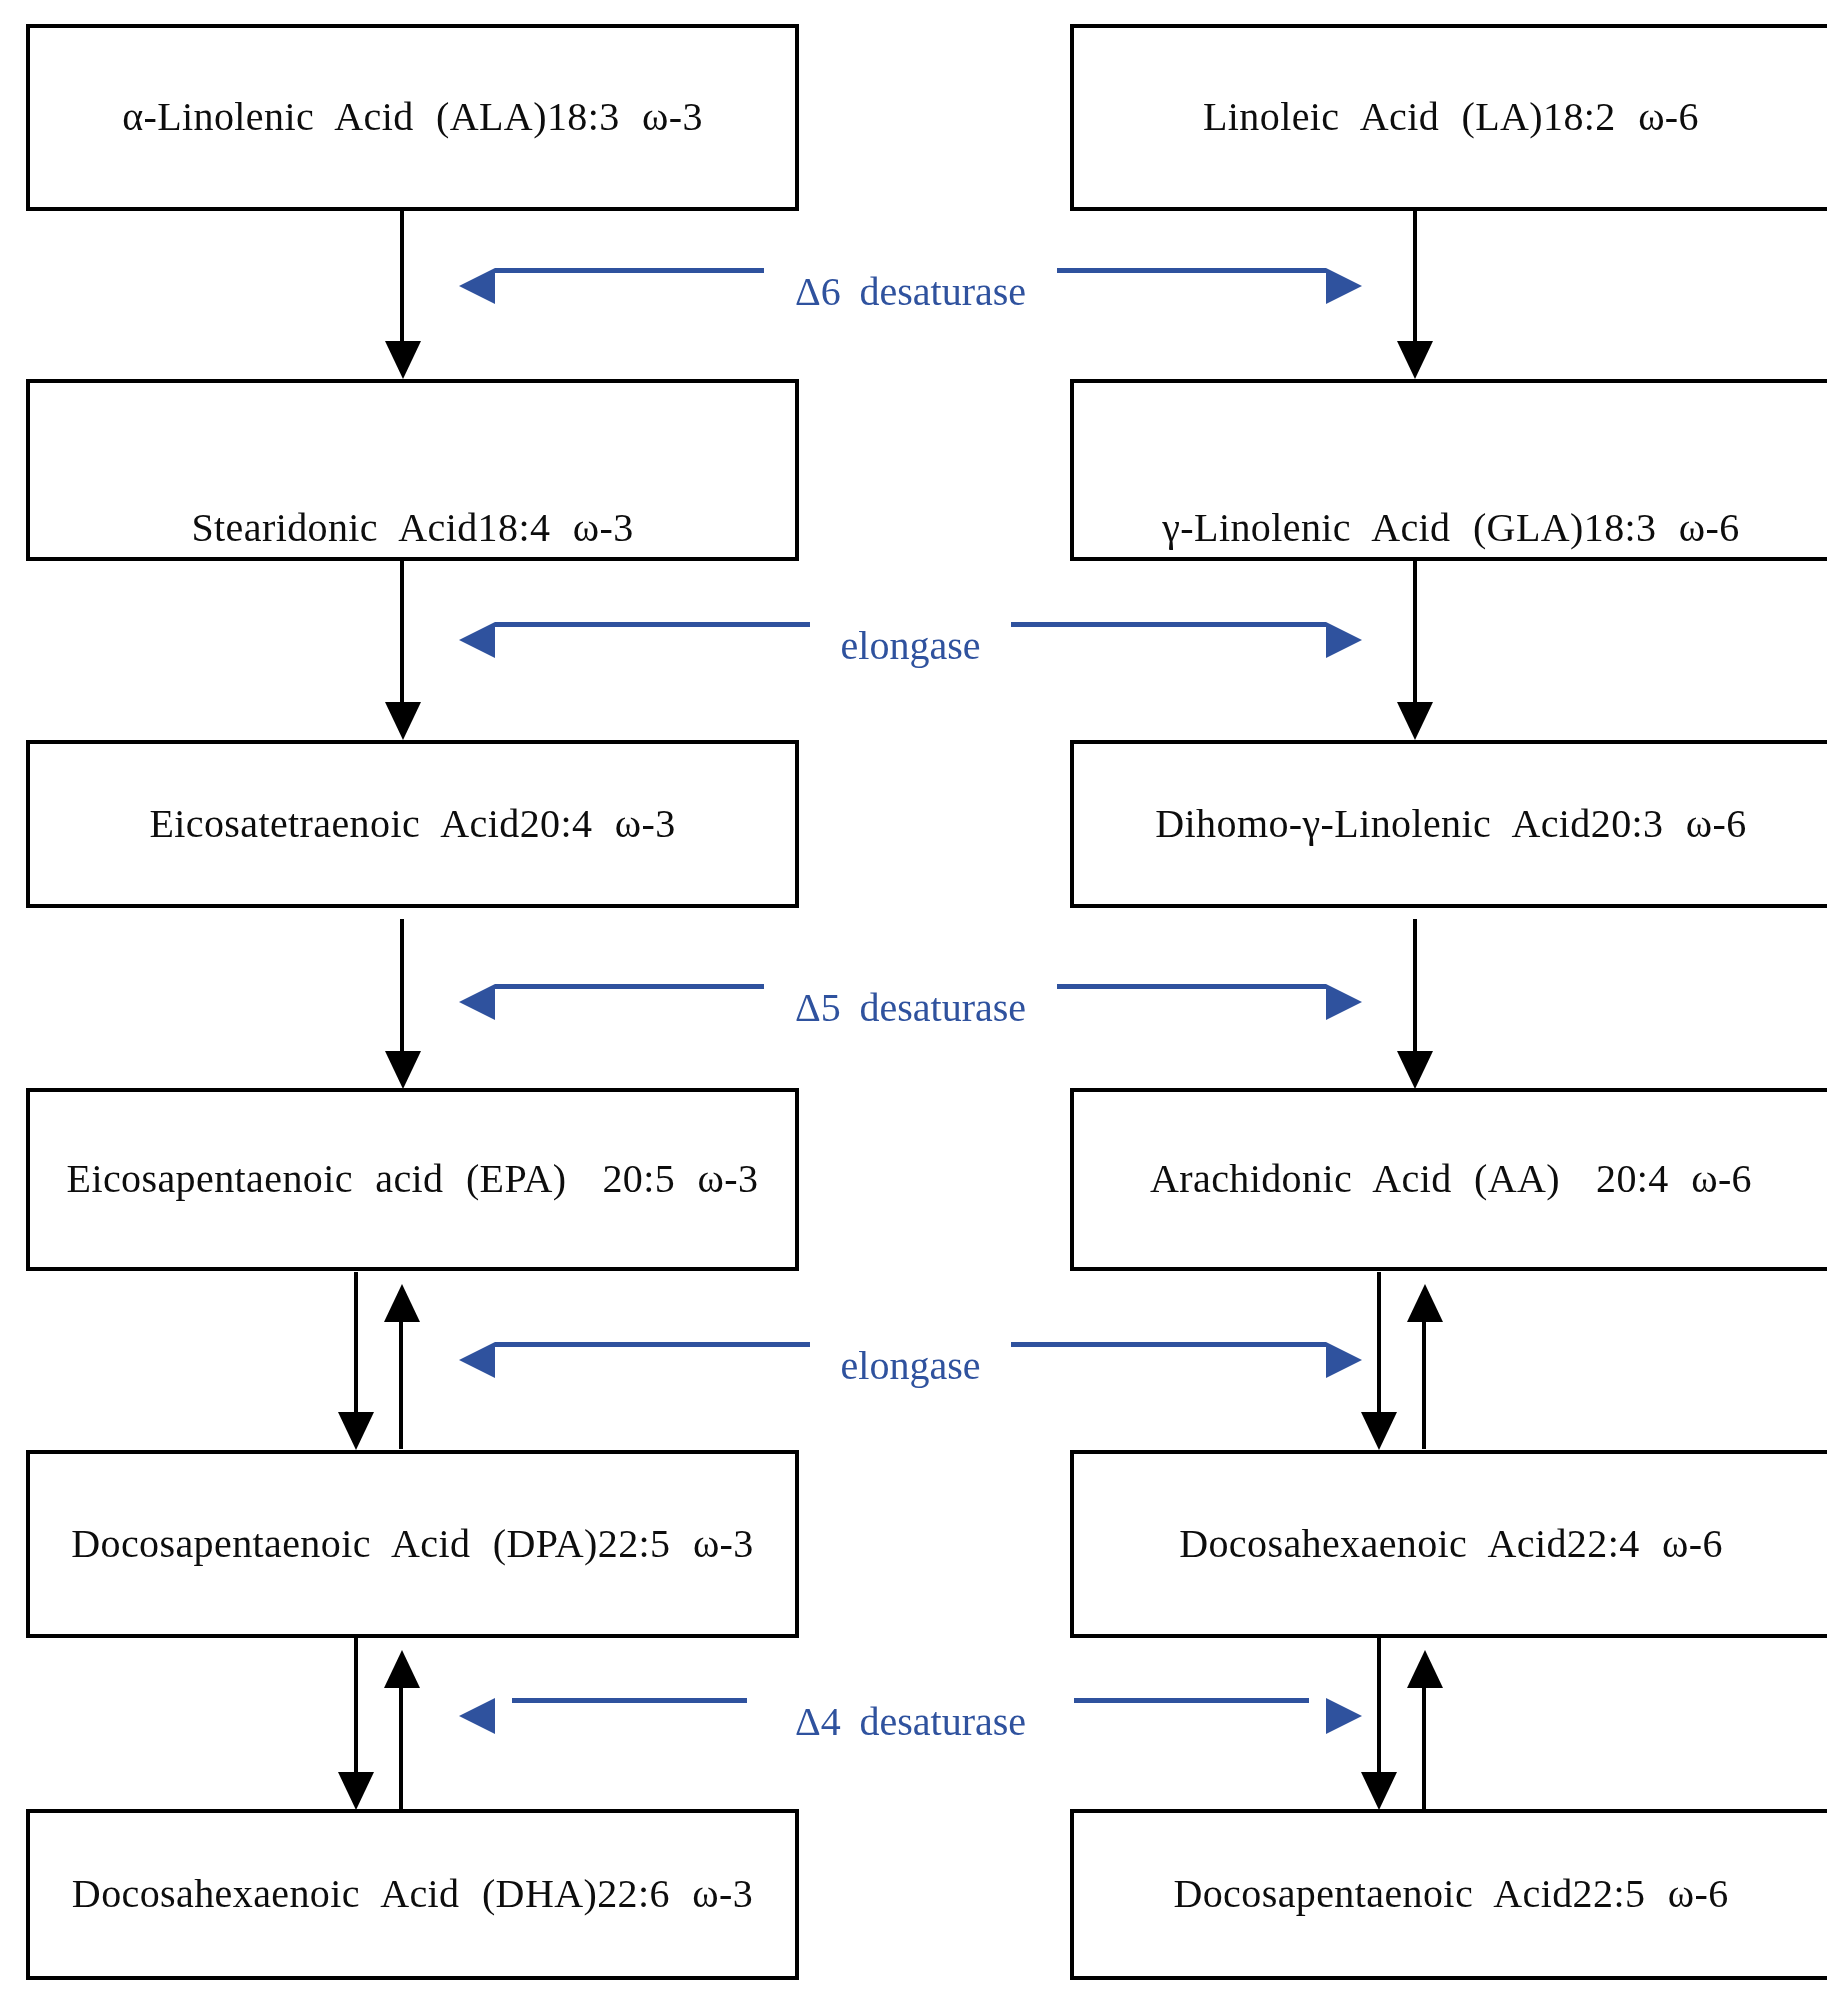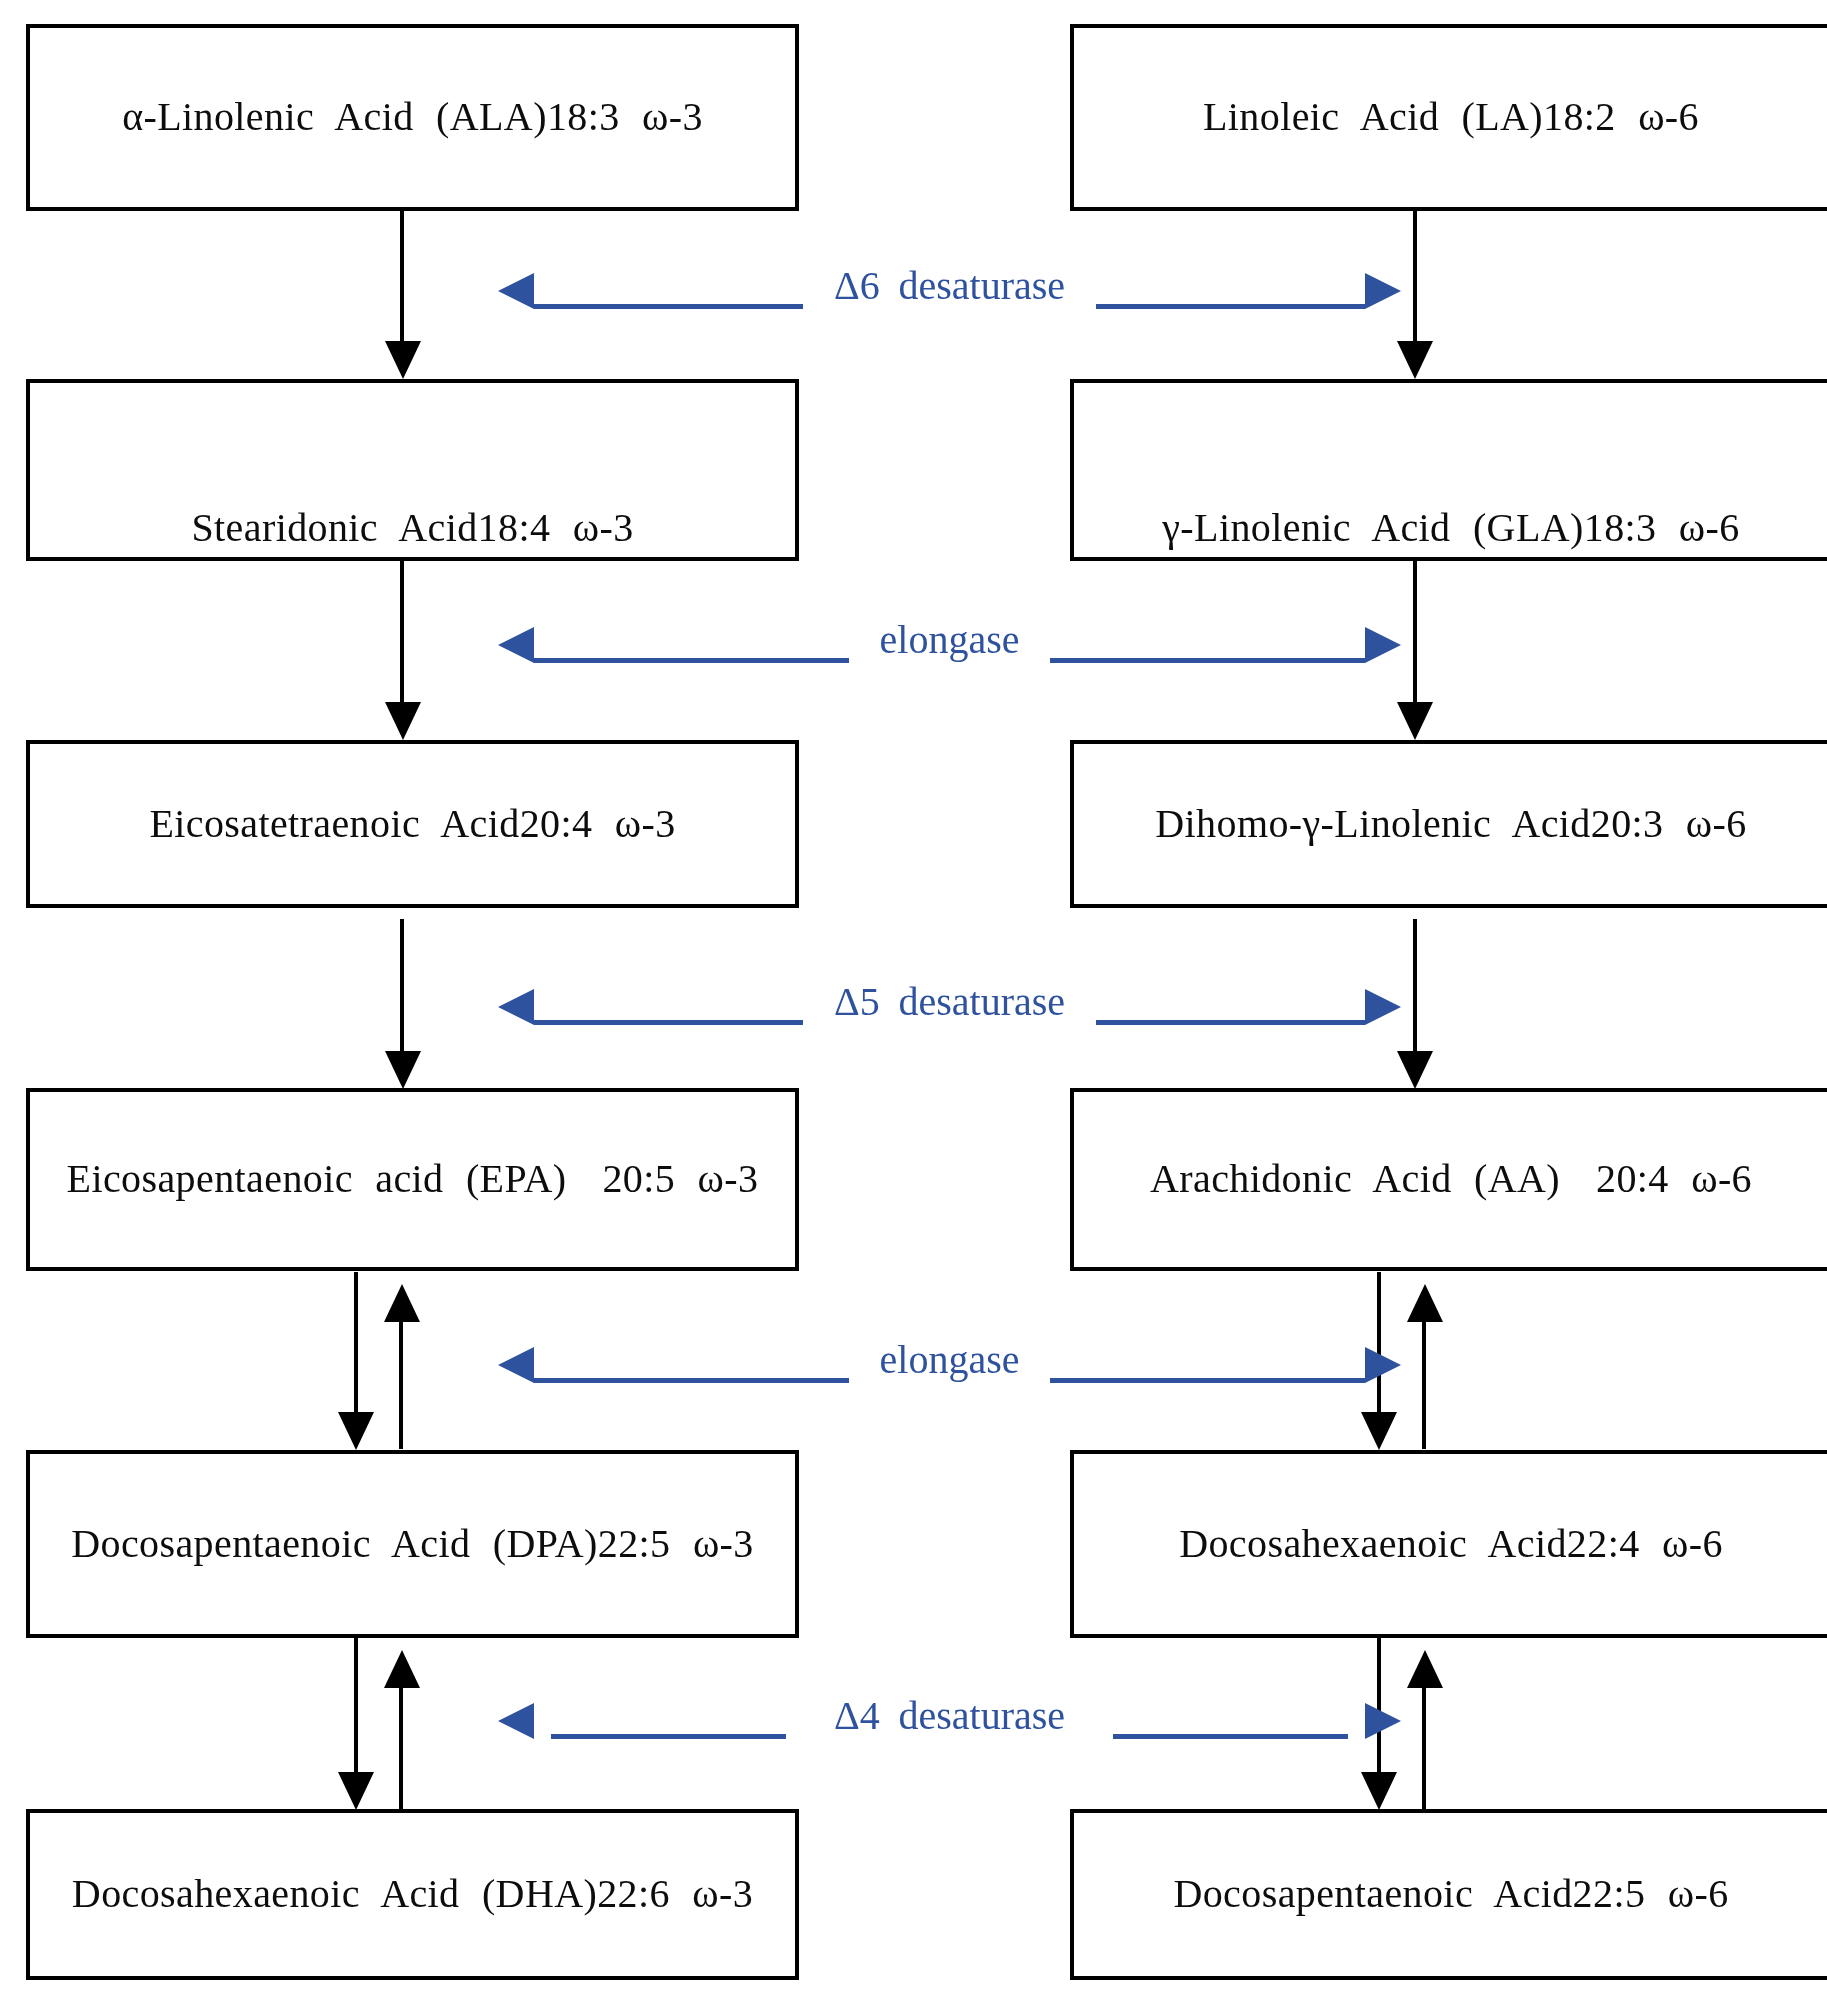--- a/index.html
+++ b/index.html
@@ -46,22 +46,22 @@
   }
   .vhead-up{
     position:absolute;width:0;height:0;
     border-left:18px solid transparent;
     border-right:18px solid transparent;
     border-bottom:38px solid #000;
   }
   
   .enzyme-row{
     position:absolute;
-    left:498px;width:903px;height:41px;
-    display:flex;align-items:flex-end;
+    left:459px;width:903px;height:41px;
+    display:flex;align-items:flex-start;
   }
   .eline{flex:1;height:5.2px;background:var(--blue);}
   .elabel{
     margin:0 31px;
     white-space:nowrap;
     color:var(--blue);
     font-size:40px;
     word-spacing:0.22em;
   }
   .ehead-l{

